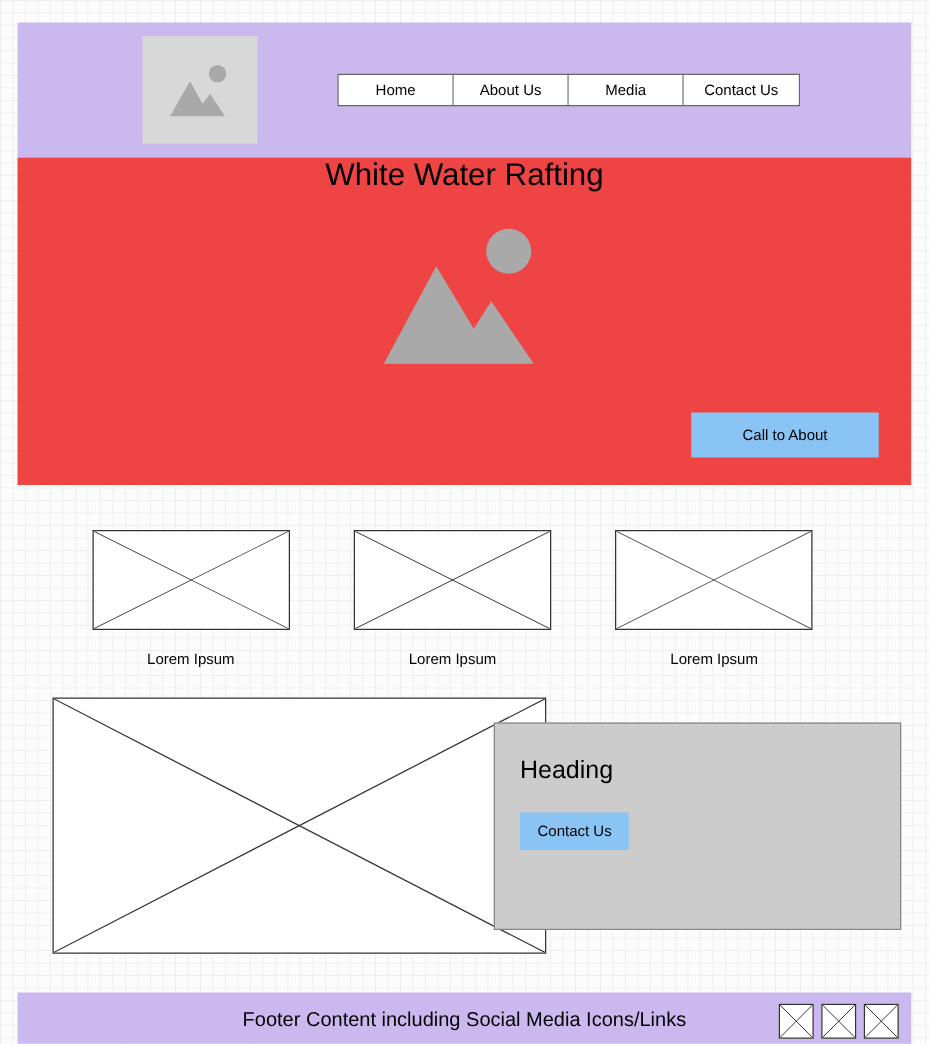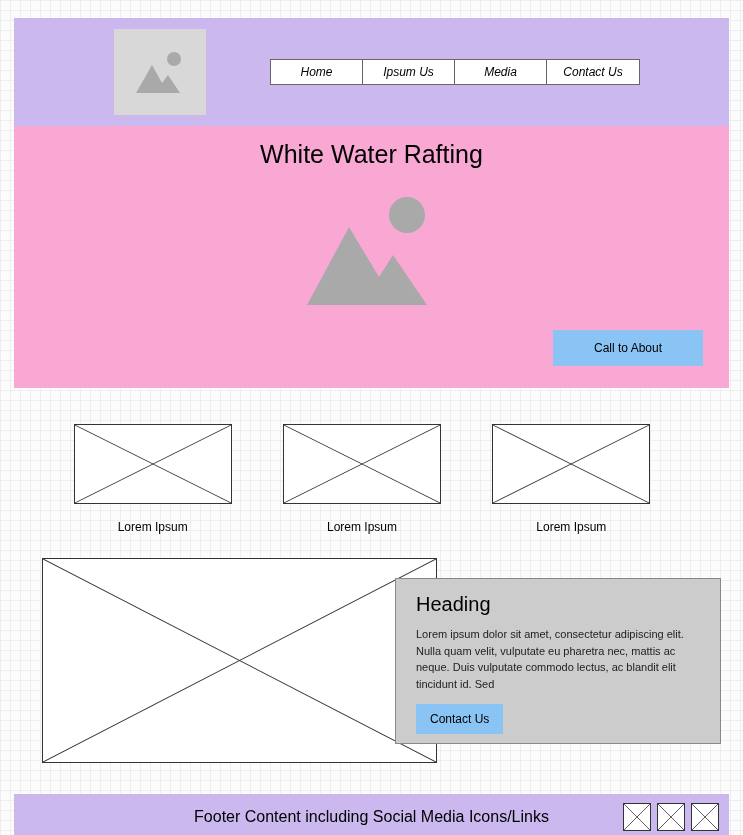--- a/index.html
+++ b/index.html
@@ -30,39 +30,37 @@
       height: 86px;
       background: #d8d8d8;
       display: flex;
       align-items: center;
       justify-content: center;
       flex-shrink: 0;
     }
     .nav {
       display: flex;
       border: 1px solid #666;
-      font-style: italic;
     }
     .nav-item {
       width: 92px;
       height: 24px;
       background: #fff;
       border-right: 1px solid #666;
       display: flex;
       align-items: center;
       justify-content: center;
       font-size: 12px;
     }
     .nav-item:last-child { border-right: none; }
     .hero {
-      background: #f9a8d4;
+      background: #ef4444;
       height: 262px;
       position: relative;
       text-align: center;
-      padding-top: 14px;
     }
     .hero-title {
       font-size: 25px;
       font-weight: normal;
       color: #000;
     }
     .hero-img {
       margin-top: 16px;
       display: flex;
       justify-content: center;
@@ -107,21 +105,21 @@
       left: 0;
     }
     .feature-box {
       position: absolute;
       left: 353px;
       top: 20px;
       width: 326px;
       height: 166px;
       background: #ccc;
       border: 1px solid #888;
-      padding: 14px 20px;
+      padding: 26px 20px;
     }
     .feature-heading { font-size: 20px; font-weight: normal; margin-bottom: 10px; }
     .feature-body { font-size: 11px; line-height: 1.5; color: #222; }
     .contact-btn {
       background: #89c4f4;
       display: inline-block;
       padding: 8px 14px;
       font-size: 12px;
       margin-top: 12px;
     }
@@ -149,21 +147,21 @@
 
 <div class="header">
   <div class="logo-ph">
     <svg class="mtn-svg" width="60" height="50" viewBox="0 0 60 50">
       <circle cx="44" cy="12" r="7" fill="#a9a9a9"></circle>
       <path d="M6 46 L22 18 L32 36 L38 28 L50 46 Z" fill="#a9a9a9"></path>
     </svg>
   </div>
   <div class="nav">
     <div class="nav-item">Home</div>
-    <div class="nav-item">Ipsum Us</div>
+    <div class="nav-item">About Us</div>
     <div class="nav-item">Media</div>
     <div class="nav-item">Contact Us</div>
   </div>
 </div>
 
 <div class="hero">
   <h1 class="hero-title">White Water Rafting</h1>
   <div class="hero-img">
     <svg class="mtn-svg" width="170" height="130" viewBox="0 0 170 130">
       <circle cx="120" cy="30" r="18" fill="#a9a9a9"></circle>
@@ -205,21 +203,20 @@
 
 <div class="feature-wrap">
   <div class="phimg feature-img">
     <svg viewBox="0 0 100 100" preserveAspectRatio="none">
         <line x1="0" y1="0" x2="100" y2="100" stroke="#333" stroke-width="0.4"></line>
         <line x1="100" y1="0" x2="0" y2="100" stroke="#333" stroke-width="0.4"></line>
       </svg>
   </div>
   <div class="feature-box">
     <h2 class="feature-heading">Heading</h2>
-    <p class="feature-body">Lorem ipsum dolor sit amet, consectetur adipiscing elit. Nulla quam velit, vulputate eu pharetra nec, mattis ac neque. Duis vulputate commodo lectus, ac blandit elit tincidunt id. Sed</p>
     <div class="contact-btn">Contact Us</div>
   </div>
 </div>
 
 <div class="footer">
   <span class="footer-text">Footer Content including Social Media Icons/Links</span>
   <div class="social">
     <div class="phimg">
       <svg viewBox="0 0 100 100" preserveAspectRatio="none">
           <line x1="0" y1="0" x2="100" y2="100" stroke="#333" stroke-width="3"></line>

